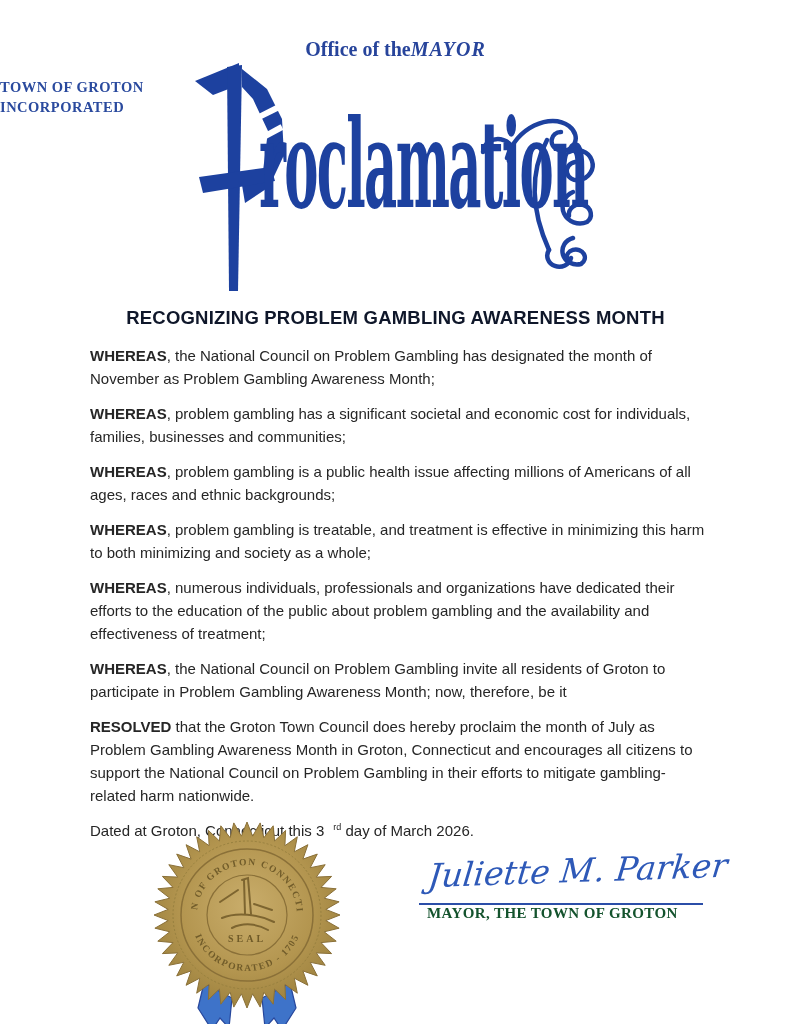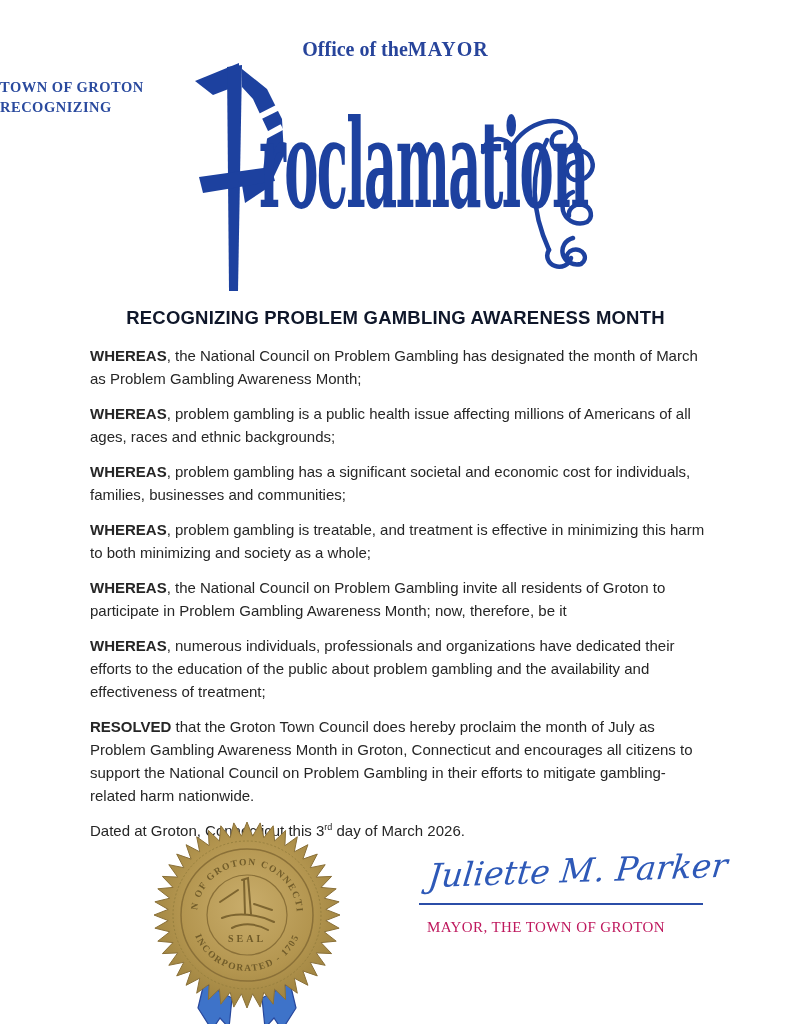--- a/index.html
+++ b/index.html
@@ -14,21 +14,21 @@
     font-family: "Liberation Sans", sans-serif;
   }
   
   .office-line {
     position: absolute; top: 38px; left: 0; width: 100%;
     text-align: center;
     font-family: "Liberation Serif", serif;
     font-size: 20px; font-weight: 700; color: #27449b;
   }
   .office-italic { }
-  .office-caps { letter-spacing: 1px; }
+  .office-caps { letter-spacing: 1px; font-style: italic; }
   .town-line, .state-line {
     position: absolute; left: 0; width: 100%; text-align: left;
     font-family: "Liberation Serif", serif;
     font-weight: 700; color: #2a4a9e; font-size: 14.5px; letter-spacing: 0.5px;
   }
   .town-line { top: 79px; }
   .state-line { top: 99px; }
   
   .wordmark { position: absolute; left: 185px; top: 55px; width: 430px; height: 240px; }
   .wordmark-p-svg { position: absolute; left: 0; top: 0; }
@@ -48,52 +48,52 @@
     font-size: 18.5px; font-weight: 700; color: #0f172a;
     letter-spacing: 0.2px;
   }
   
   .body-text {
     position: absolute; left: 90px; top: 344px; width: 618px;
     font-size: 15px; line-height: 23px; color: #262626;
   }
   .body-text p { margin-bottom: 12px; }
   .lead { font-weight: 700; margin-top: 12px; }
-  .date-line sup { font-size: 60%; line-height: 0; }
+  .date-line sup { font-size: 60%; line-height: 0; margin-left: 9px; }
   
   .seal-wrap { position: absolute; left: 132px; top: 818px; width: 230px; height: 215px; }
   
   .sig-block { position: absolute; left: 415px; top: 845px; width: 295px; }
   .sig-name {
     position: absolute; left: 14px; top: 6px;
     font-family: "DejaVu Serif", serif; font-style: italic;
     font-size: 33px; color: #2e59b8; white-space: nowrap;
     transform: skewX(-8deg) rotate(-2deg);
   }
   .sig-line {
     position: absolute; left: 4px; top: 58px; width: 284px;
     border-top: 2px solid #2b4ea8;
   }
   .sig-label {
-    position: absolute; left: 12px; top: 74px;
+    position: absolute; left: 12px; top: 60px;
     font-family: "Liberation Serif", serif;
-    font-weight: 400; font-size: 15px; color: #be185d;
+    font-weight: 700; font-size: 15px; color: #14532d;
     letter-spacing: 0.4px; white-space: nowrap;
   }
 </style>
 </head>
 <body>
 
 <div class="page">
 
   <div class="office-line">
     <span class="office-italic">Office of the</span><span class="office-caps">MAYOR</span>
   </div>
   <div class="town-line">TOWN OF GROTON</div>
-  <div class="state-line">RECOGNIZING</div>
+  <div class="state-line">INCORPORATED</div>
 
   <div class="wordmark">
     <svg class="wordmark-p-svg" width="108" height="238" viewBox="0 0 108 238" aria-hidden="true">
       <g fill="#1d419f">
         <polygon points="54,8 10,26 28,40 54,30"></polygon>
         <polygon points="42,12 57,10 53,236 44,236"></polygon>
         <polygon points="57,14 82,34 97,64 99,100 84,132 60,148 57,130 78,116 83,76 68,44 57,32"></polygon>
         <polygon points="14,122 86,112 90,126 18,138"></polygon>
       </g>
       <g stroke="#ffffff" stroke-width="6">
@@ -111,26 +111,26 @@
         <path d="M96,82 a17,16 0 1 0 14,30 a11,10 0 1 0 -18,-6"></path>
         <path d="M96,128 a14,13 0 1 0 8,26 a9,8 0 1 0 -14,-5"></path>
         <path d="M72,140 a12,11 0 1 0 22,8"></path>
       </g>
     </svg>
   </div>
 
   <div class="doc-title">RECOGNIZING PROBLEM GAMBLING AWARENESS MONTH</div>
 
   <div class="body-text">
-    <p><span class="lead">WHEREAS</span><span>, the National Council on Problem Gambling has designated the month of March as Problem Gambling Awareness Month;</span></p>
+    <p><span class="lead">WHEREAS</span><span>, the National Council on Problem Gambling has designated the month of November as Problem Gambling Awareness Month;</span></p>
+    <p><span class="lead">WHEREAS</span><span>, problem gambling has a significant societal and economic cost for individuals, families, businesses and communities;</span></p>
     <p><span class="lead">WHEREAS</span><span>, problem gambling is a public health issue affecting millions of Americans of all ages, races and ethnic backgrounds;</span></p>
-    <p><span class="lead">WHEREAS</span><span>, problem gambling has a significant societal and economic cost for individuals, families, businesses and communities;</span></p>
     <p><span class="lead">WHEREAS</span><span>, problem gambling is treatable, and treatment is effective in minimizing this harm to both minimizing and society as a whole;</span></p>
+    <p><span class="lead">WHEREAS</span><span>, numerous individuals, professionals and organizations have dedicated their efforts to the education of the public about problem gambling and the availability and effectiveness of treatment;</span></p>
     <p><span class="lead">WHEREAS</span><span>, the National Council on Problem Gambling invite all residents of Groton to participate in Problem Gambling Awareness Month; now, therefore, be it</span></p>
-    <p><span class="lead">WHEREAS</span><span>, numerous individuals, professionals and organizations have dedicated their efforts to the education of the public about problem gambling and the availability and effectiveness of treatment;</span></p>
     <p><span class="lead">RESOLVED</span><span> that the Groton Town Council does hereby proclaim the month of July as Problem Gambling Awareness Month in Groton, Connecticut and encourages all citizens to support the National Council on Problem Gambling in their efforts to mitigate gambling-related harm nationwide.</span></p>
     <p class="date-line"><span>Dated at Groton, Connecticut this 3</span><sup>rd</sup><span> day of March 2026.</span></p>
   </div>
 
   <div class="seal-wrap">
     <svg width="230" height="215" viewBox="0 0 230 215" aria-hidden="true">
       <defs>
         <radialGradient id="goldGrad" cx="50%" cy="45%" r="60%">
           <stop offset="0%" stop-color="#c9ad6b"></stop>
           <stop offset="60%" stop-color="#b3954f"></stop>

